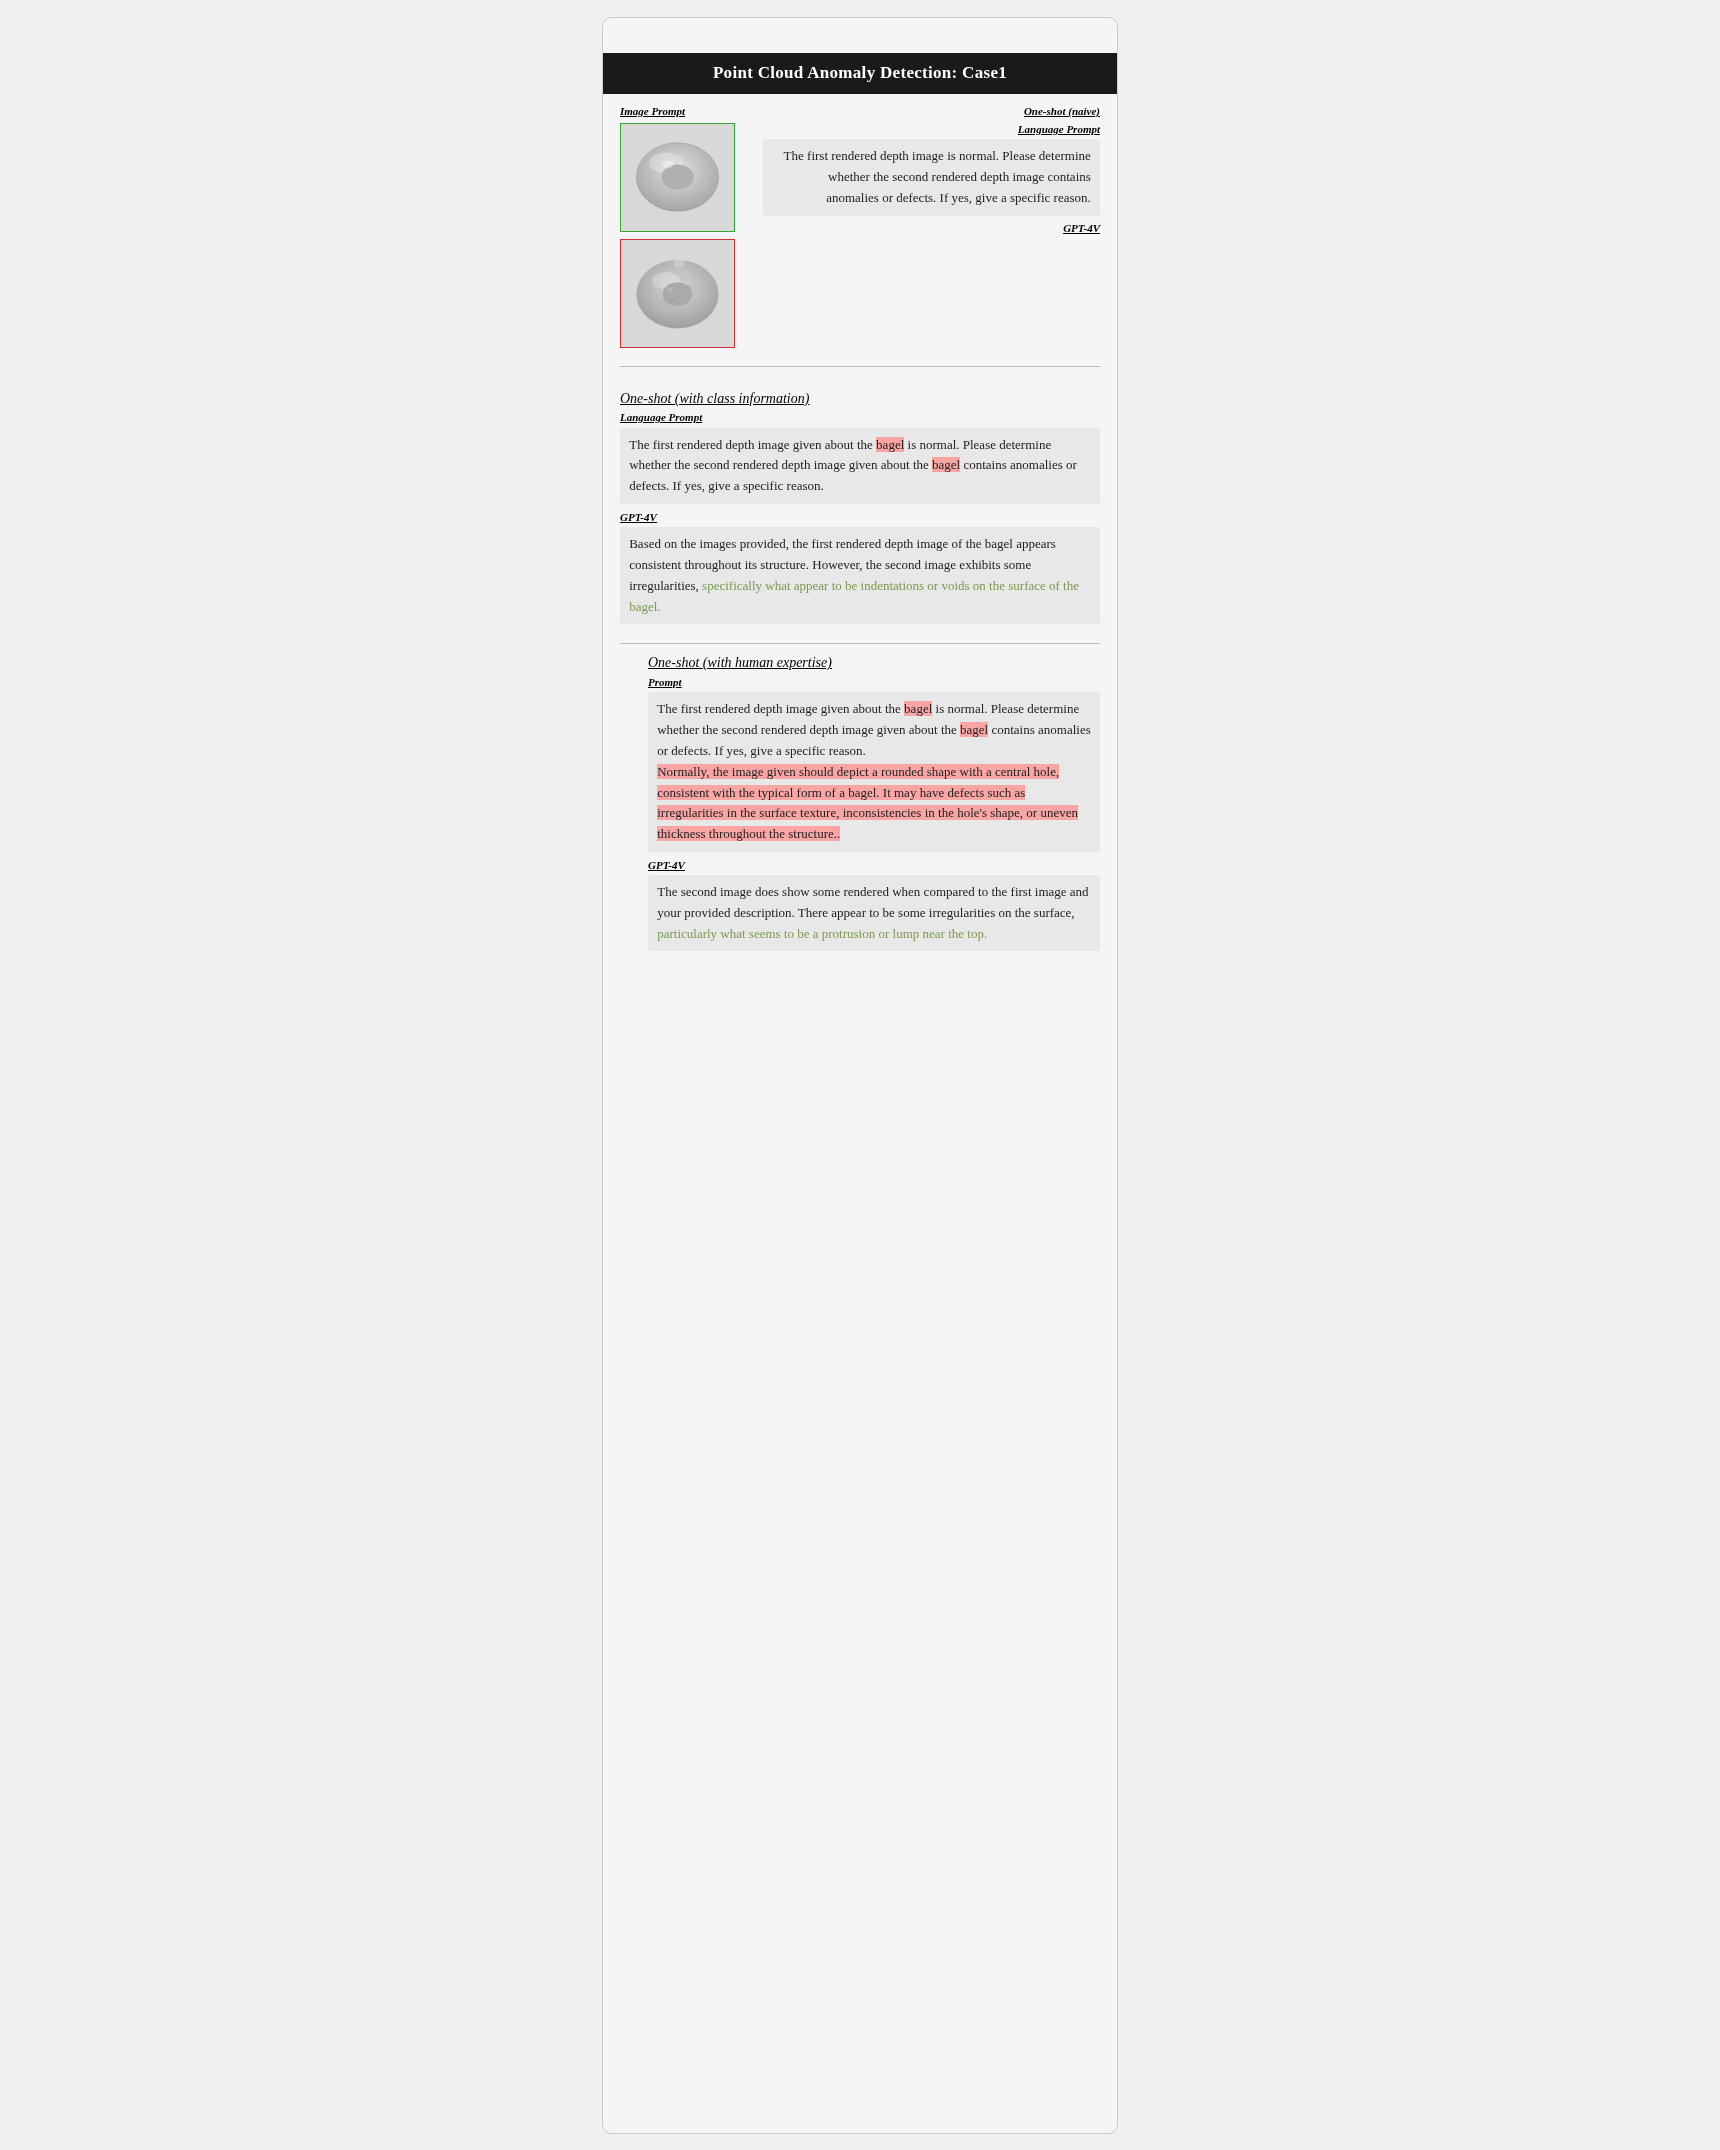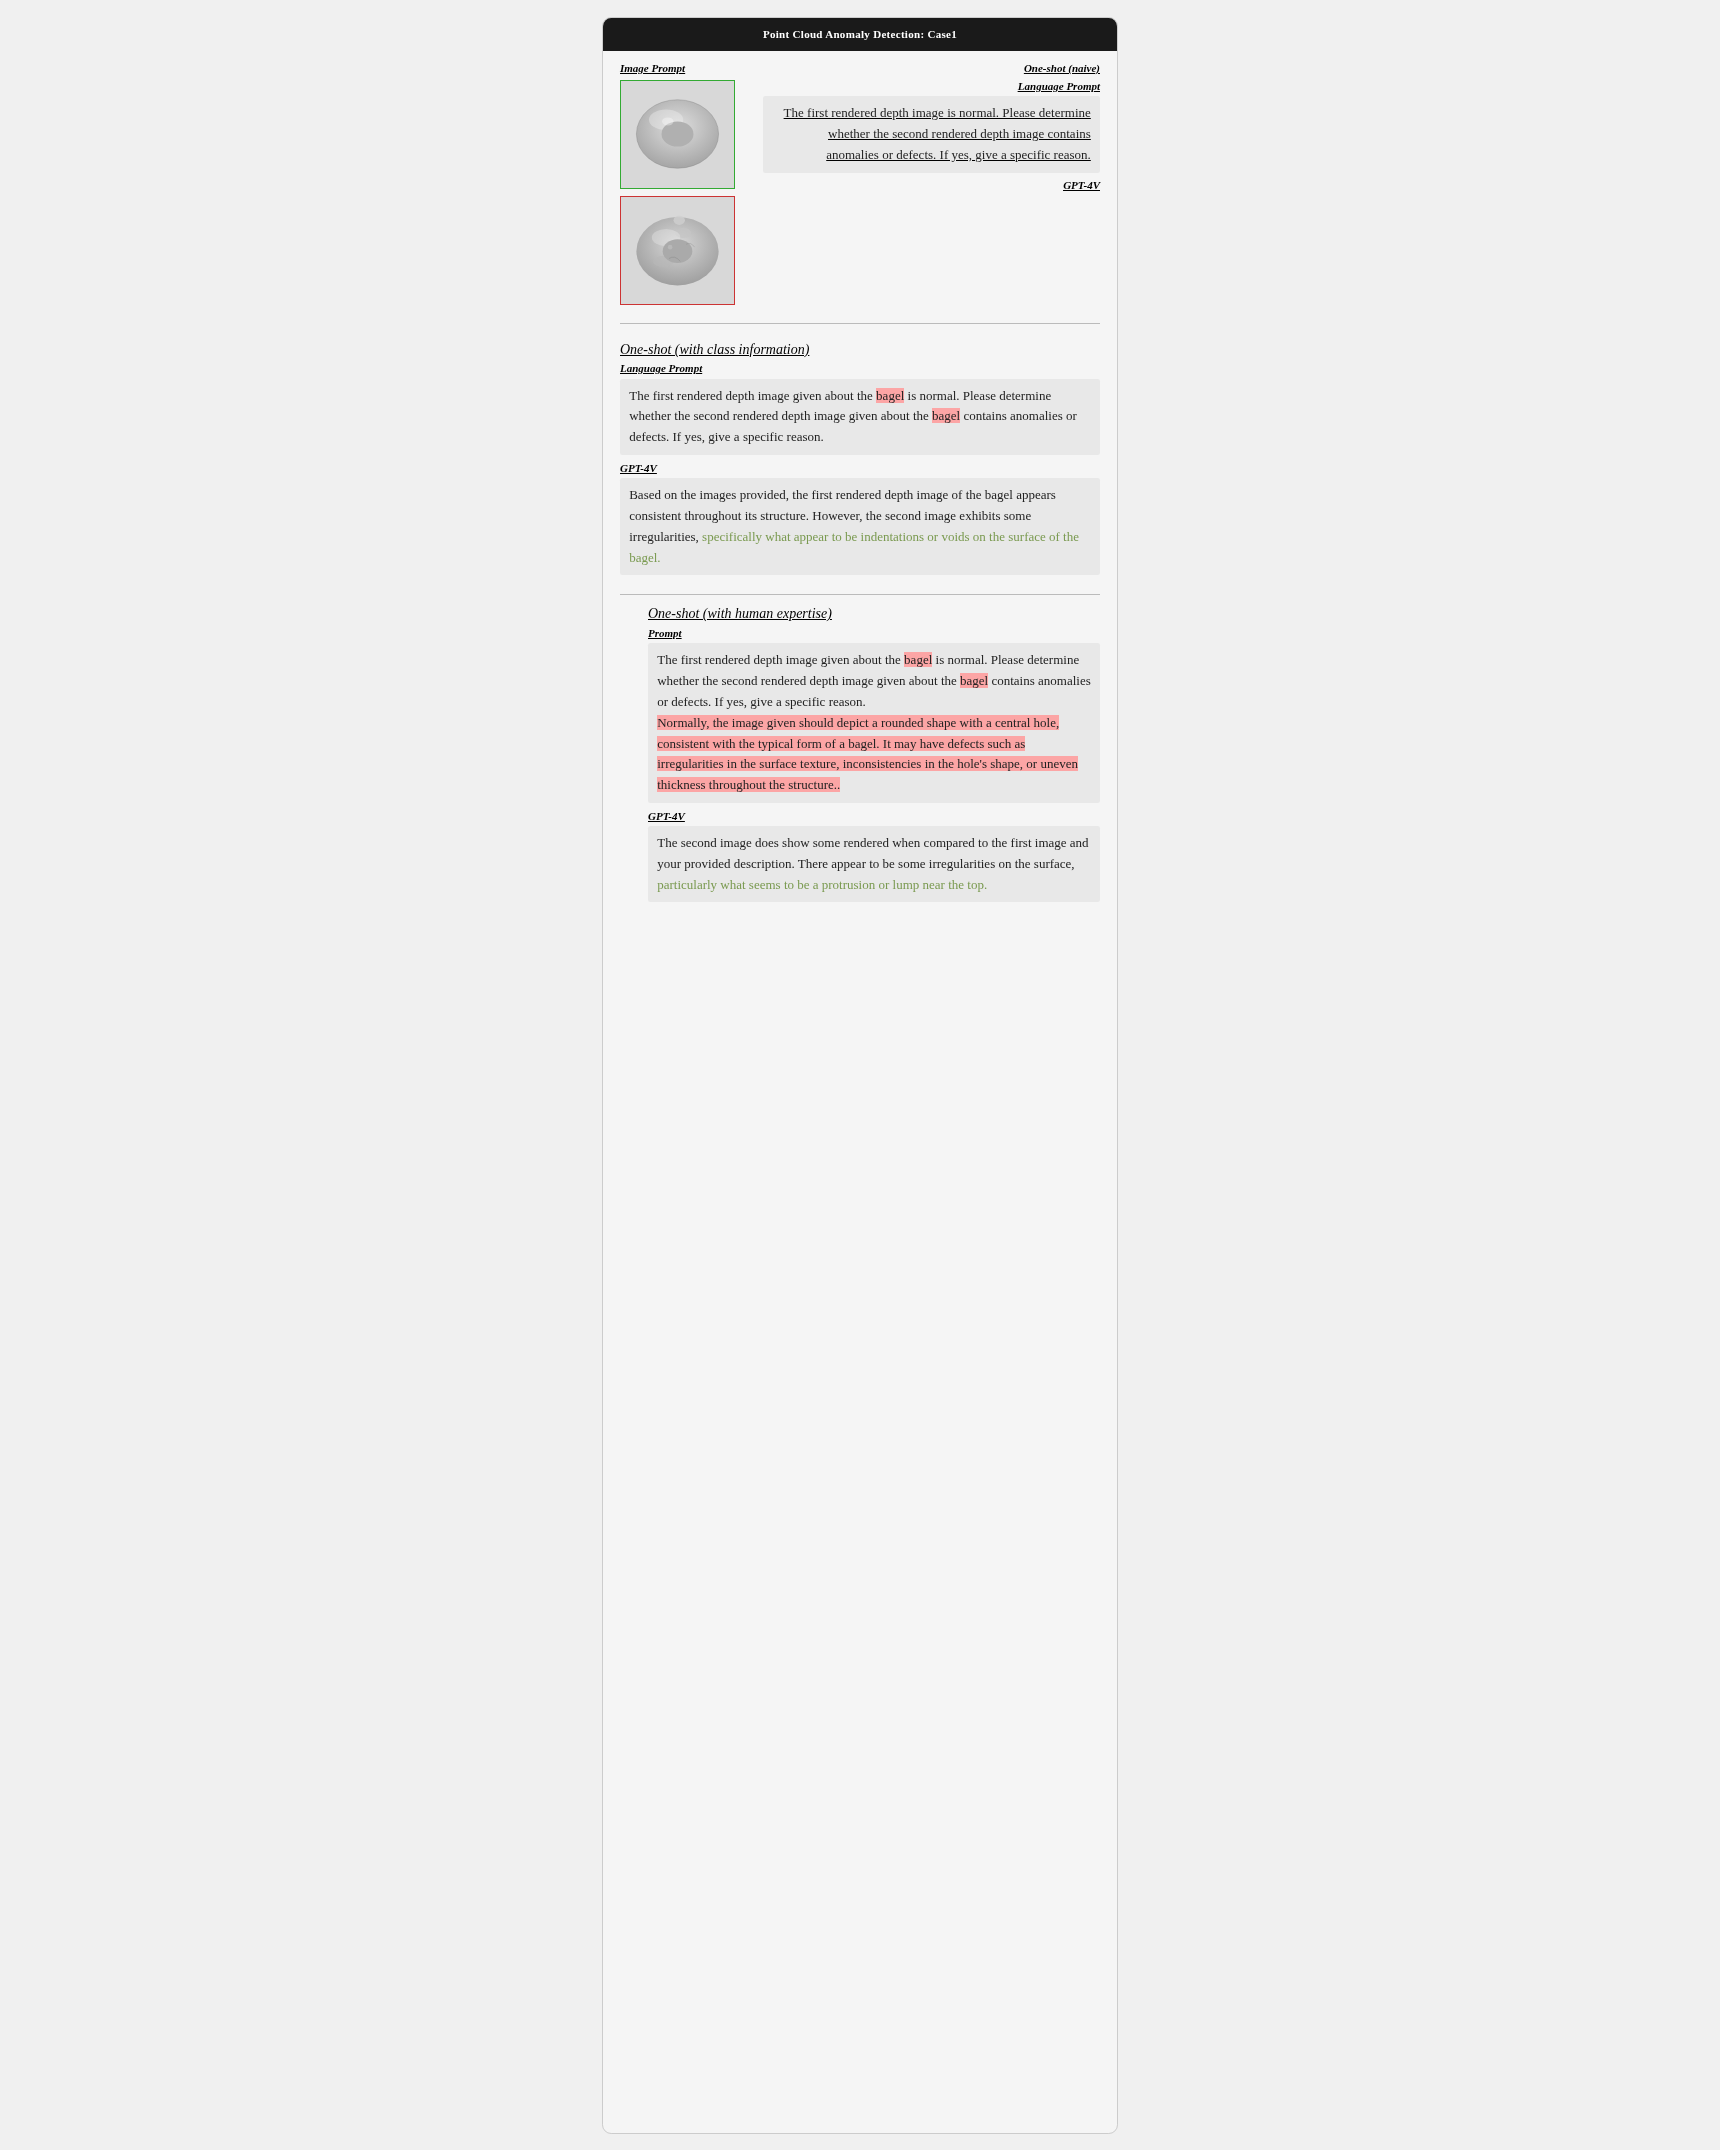--- a/index.html
+++ b/index.html
@@ -16,36 +16,36 @@
       background: #f5f5f5;
       border-radius: 9.2px;
       border: 0.9px solid #ccc;
       overflow: hidden;
     }
     .page-title-bar {
       background: #1a1a1a;
       color: #fff;
       text-align: center;
       padding: 10.3px 17px;
-      font-size: 11px;
+      font-size: 17px;
       font-weight: bold;
       letter-spacing: 0.3px;
+      margin-top: 35px;
     }
     .main-content {
       padding: 11.5px 17px 17px 17px;
     }
 
     
     .section-oneshot-naive {
       display: flex;
       gap: 17px;
-      margin-bottom: 6px;
+      margin-bottom: 12px;
       padding-bottom: 11.5px;
       border-bottom: 0.9px solid #bbb;
-      text-decoration: underline;
     }
     .left-col {
       flex: 0 0 126px;
     }
     .right-col {
       flex: 1;
       text-align: right;
     }
     .col-heading {
       font-size: 11px;

